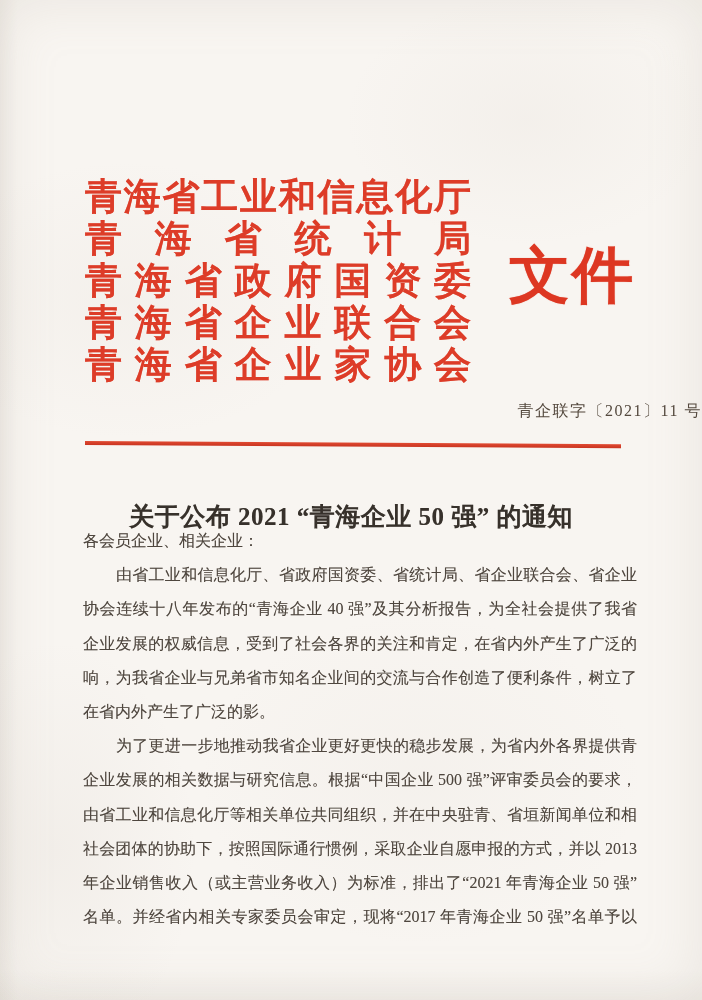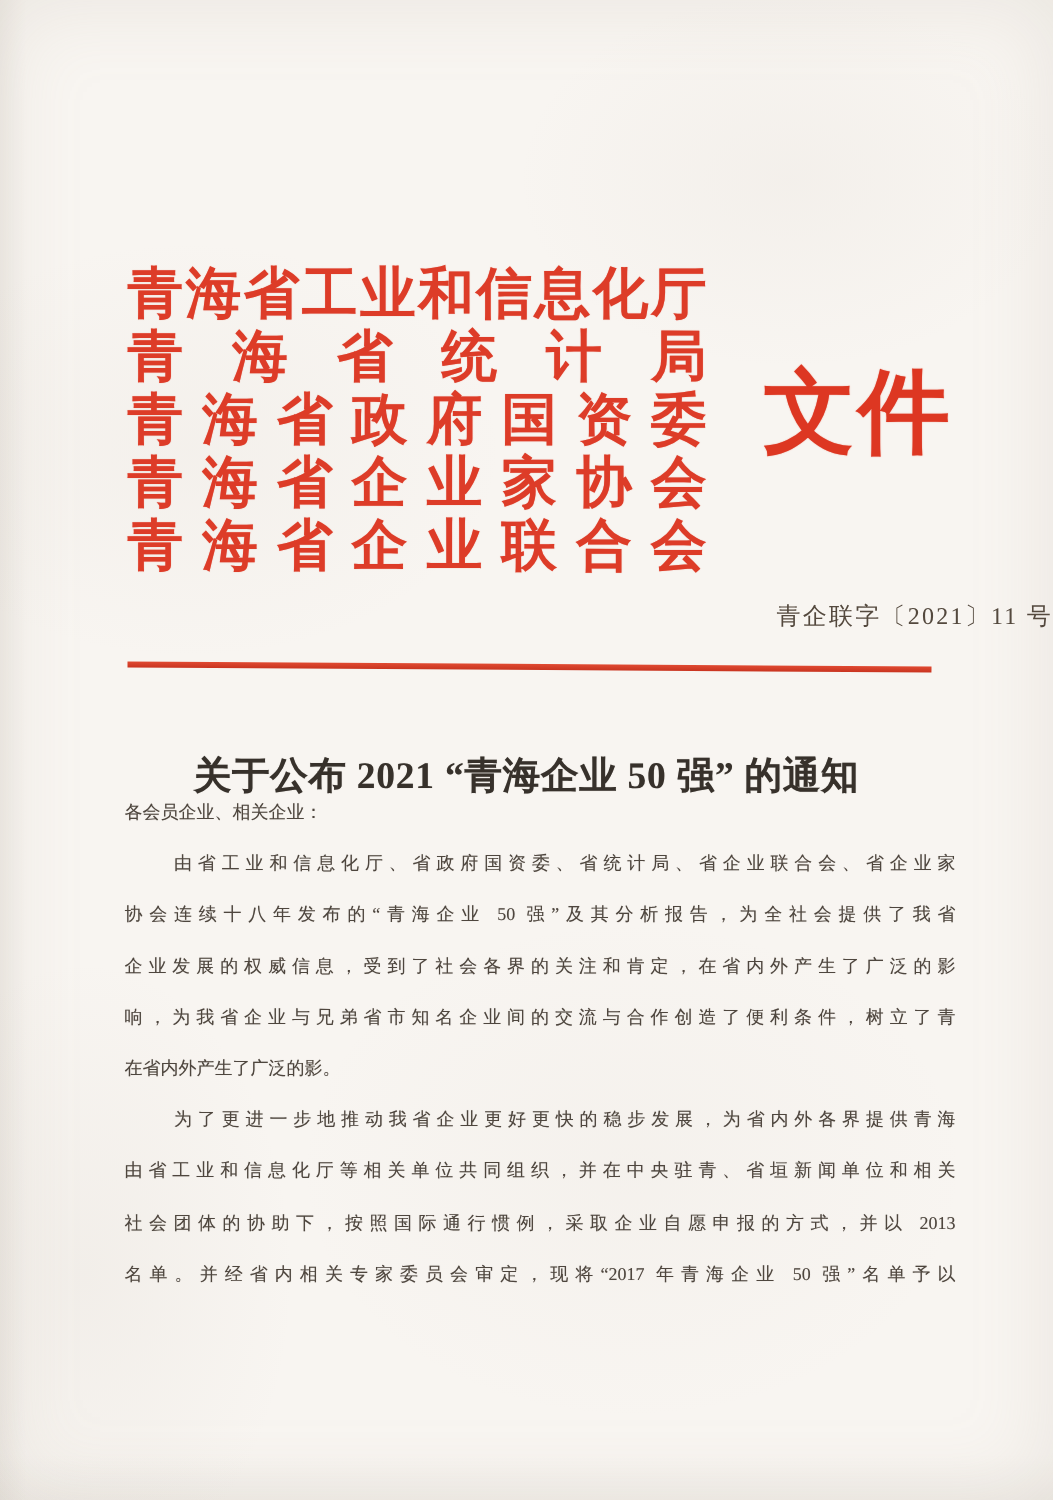--- a/index.html
+++ b/index.html
@@ -90,21 +90,21 @@
     text-shadow: 0 0 0.5px rgba(55,49,43,0.4);
     margin-top: 37px;
   }
   
   .body-block {
     position: absolute;
     top: 524px;
     left: 83px;
     width: 554px;
     color: #4e463e;
-    font-size: 12px;
+    font-size: 16px;
     text-shadow: 0 0 0.5px rgba(78,70,62,0.35);
   }
   .bline {
     height: 34.2px;
     line-height: 34.2px;
     text-align: justify;
     text-align-last: justify;
     text-justify: inter-character;
     overflow: hidden;
   }
@@ -113,38 +113,40 @@
 </style>
 </head>
 <body>
 
 <div class="paper">
 
   <div class="letterhead">
     <div class="org-line">青海省工业和信息化厅</div>
     <div class="org-line">青海省统计局</div>
     <div class="org-line">青海省政府国资委</div>
+    <div class="org-line">青海省企业联合会</div>
     <div class="org-line">青海省企业家协会</div>
-    <div class="org-line">青海省企业联合会</div>
   </div>
 
   <div class="doc-word">文件</div>
 
   <div class="doc-number">青企联字〔2021〕11 号</div>
 
   <div class="red-rule"></div>
 
   <div class="doc-title">关于公布 2021 “青海企业 50 强” 的通知</div>
 
   <div class="body-block">
     <div class="bline no-stretch">各会员企业、相关企业：</div>
     <div class="bline indent">由省工业和信息化厅、省政府国资委、省统计局、省企业联合会、省企业家</div>
-    <div class="bline">协会连续十八年发布的“青海企业 50 强”及其分析报告，为全社会提供了我省</div>
+    <div class="bline">协会连续十八年发布的“青海企业 40 强”及其分析报告，为全社会提供了我省</div>
     <div class="bline">企业发展的权威信息，受到了社会各界的关注和肯定，在省内外产生了广泛的影</div>
     <div class="bline">响，为我省企业与兄弟省市知名企业间的交流与合作创造了便利条件，树立了青</div>
     <div class="bline no-stretch">在省内外产生了广泛的影。</div>
     <div class="bline indent">为了更进一步地推动我省企业更好更快的稳步发展，为省内外各界提供青海</div>
+    <div class="bline">企业发展的相关数据与研究信息。根据“中国企业 500 强”评审委员会的要求，</div>
     <div class="bline">由省工业和信息化厅等相关单位共同组织，并在中央驻青、省垣新闻单位和相关</div>
     <div class="bline">社会团体的协助下，按照国际通行惯例，采取企业自愿申报的方式，并以 2013</div>
+    <div class="bline">年企业销售收入（或主营业务收入）为标准，排出了“2021 年青海企业 50 强”</div>
     <div class="bline">名单。并经省内相关专家委员会审定，现将“2017 年青海企业 50 强”名单予以</div>
   </div>
 
 </div>
 
 </body></html>

